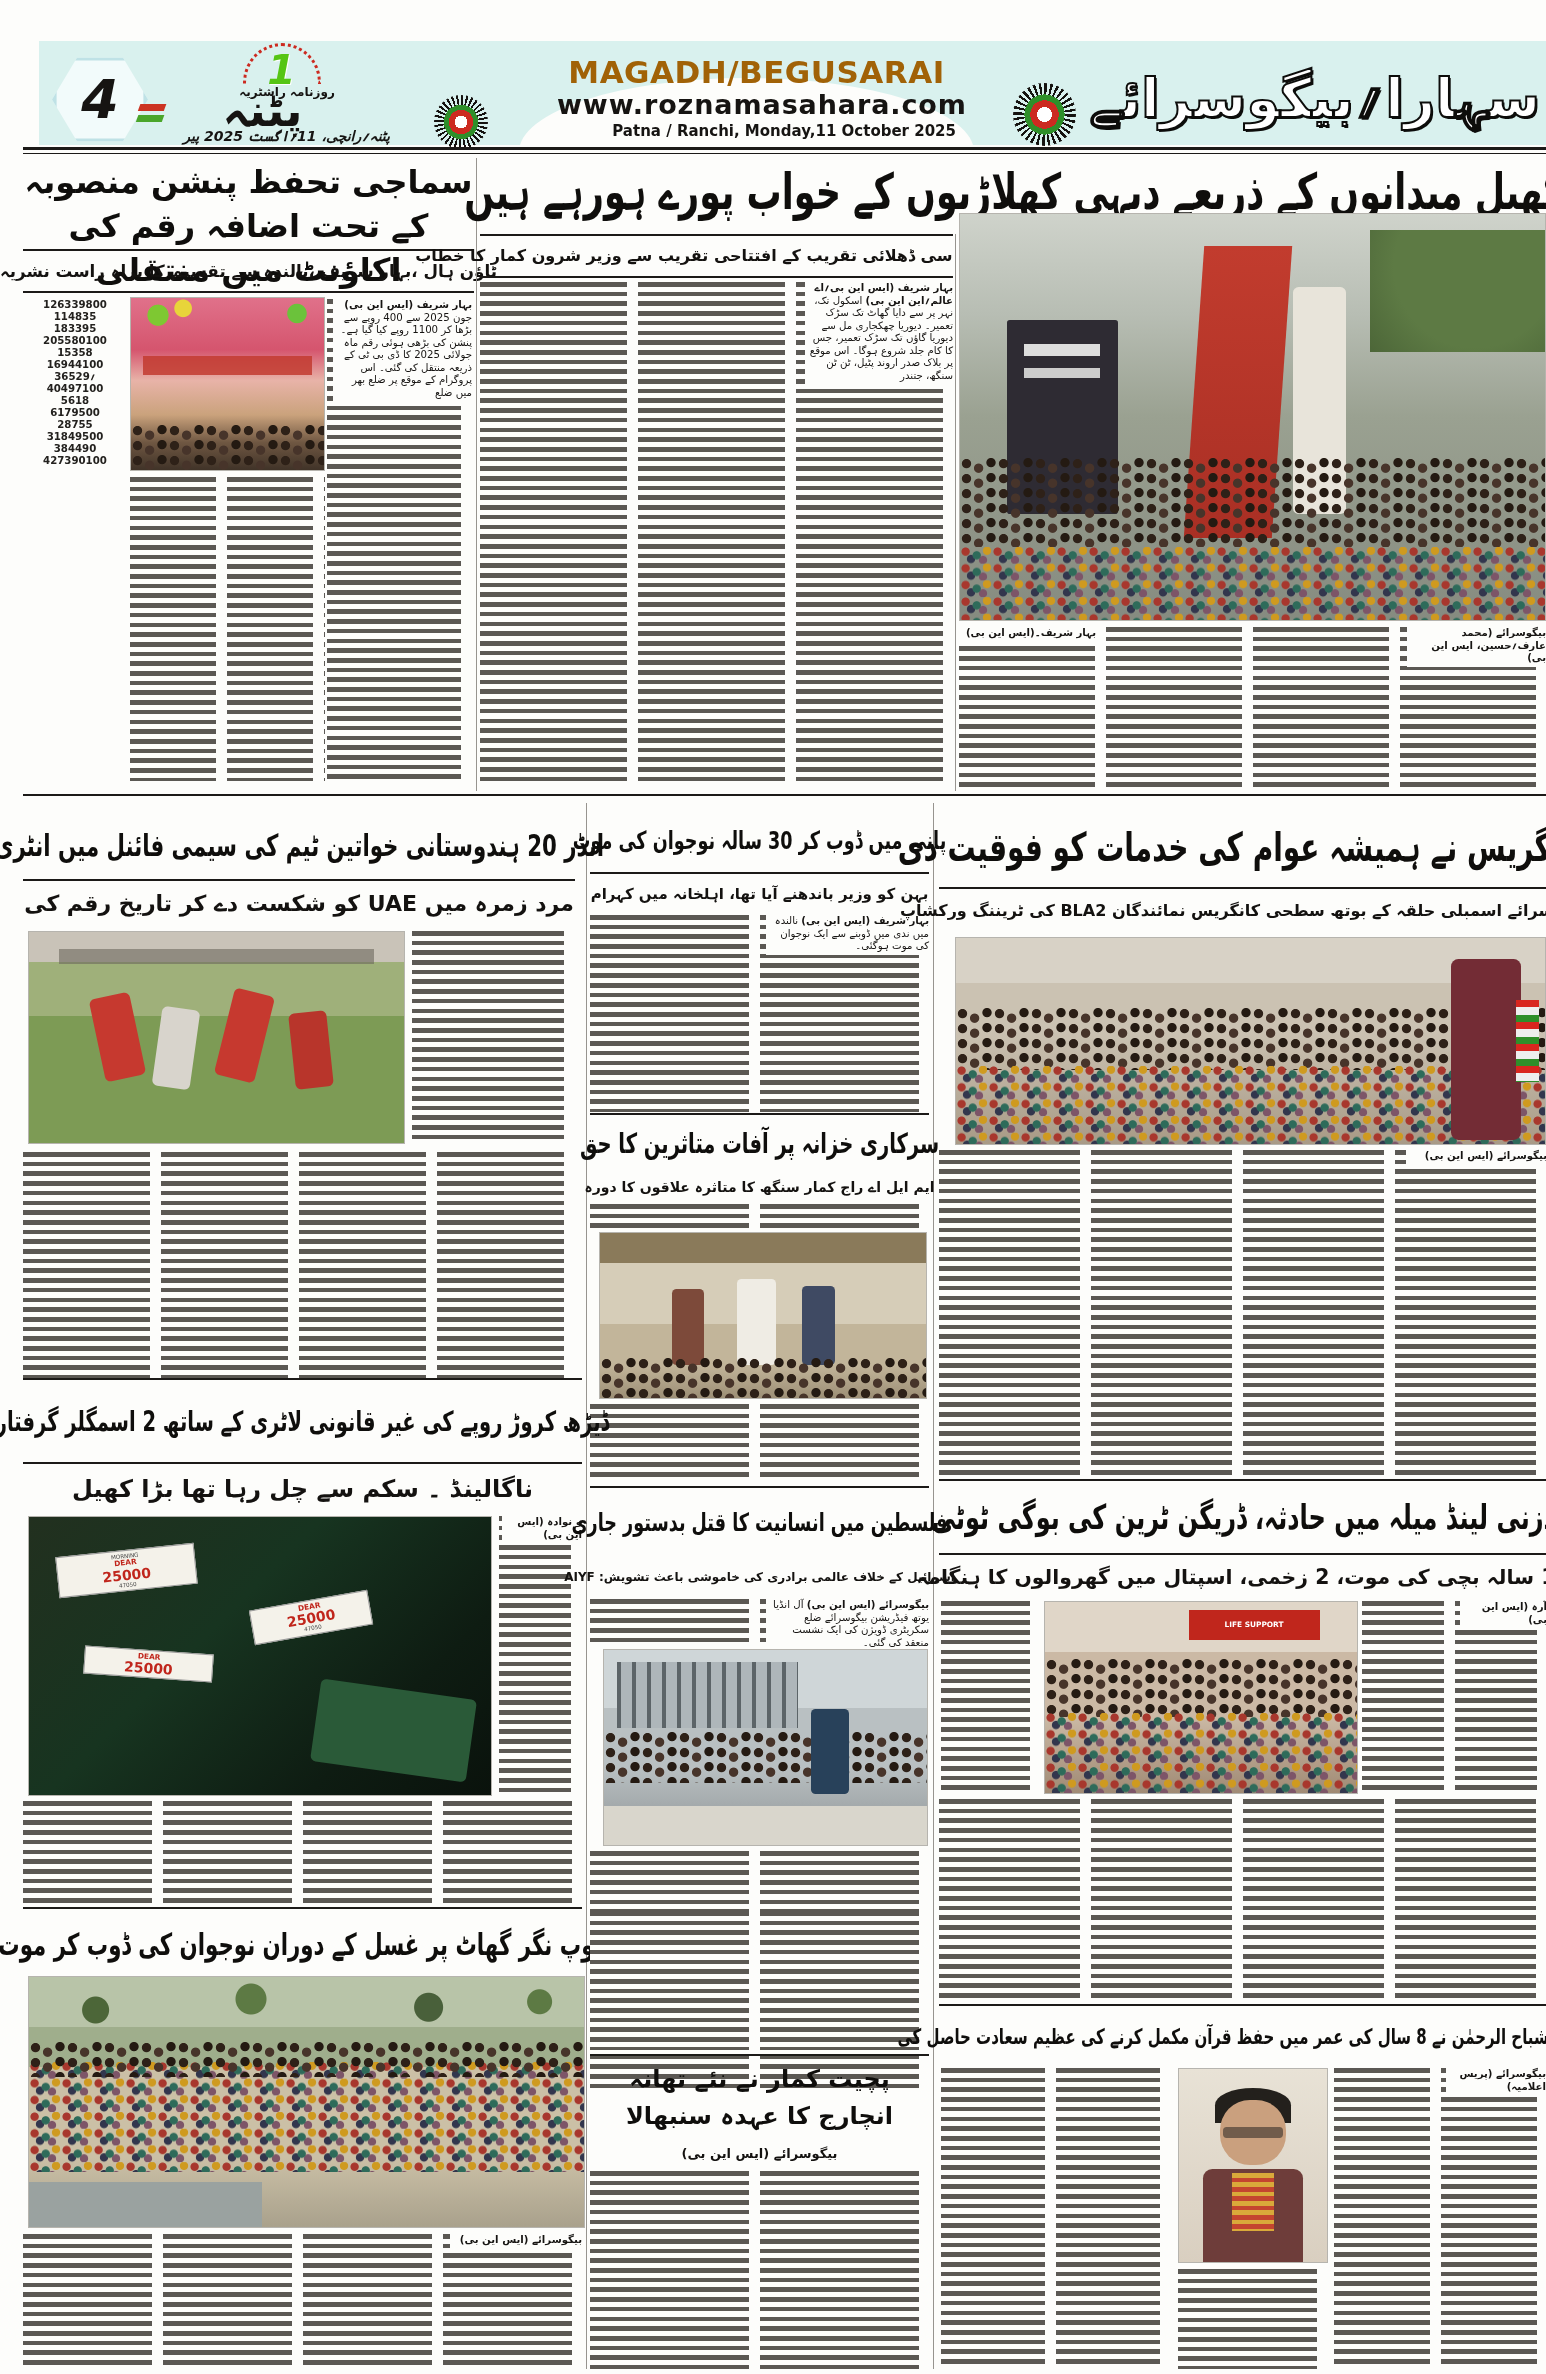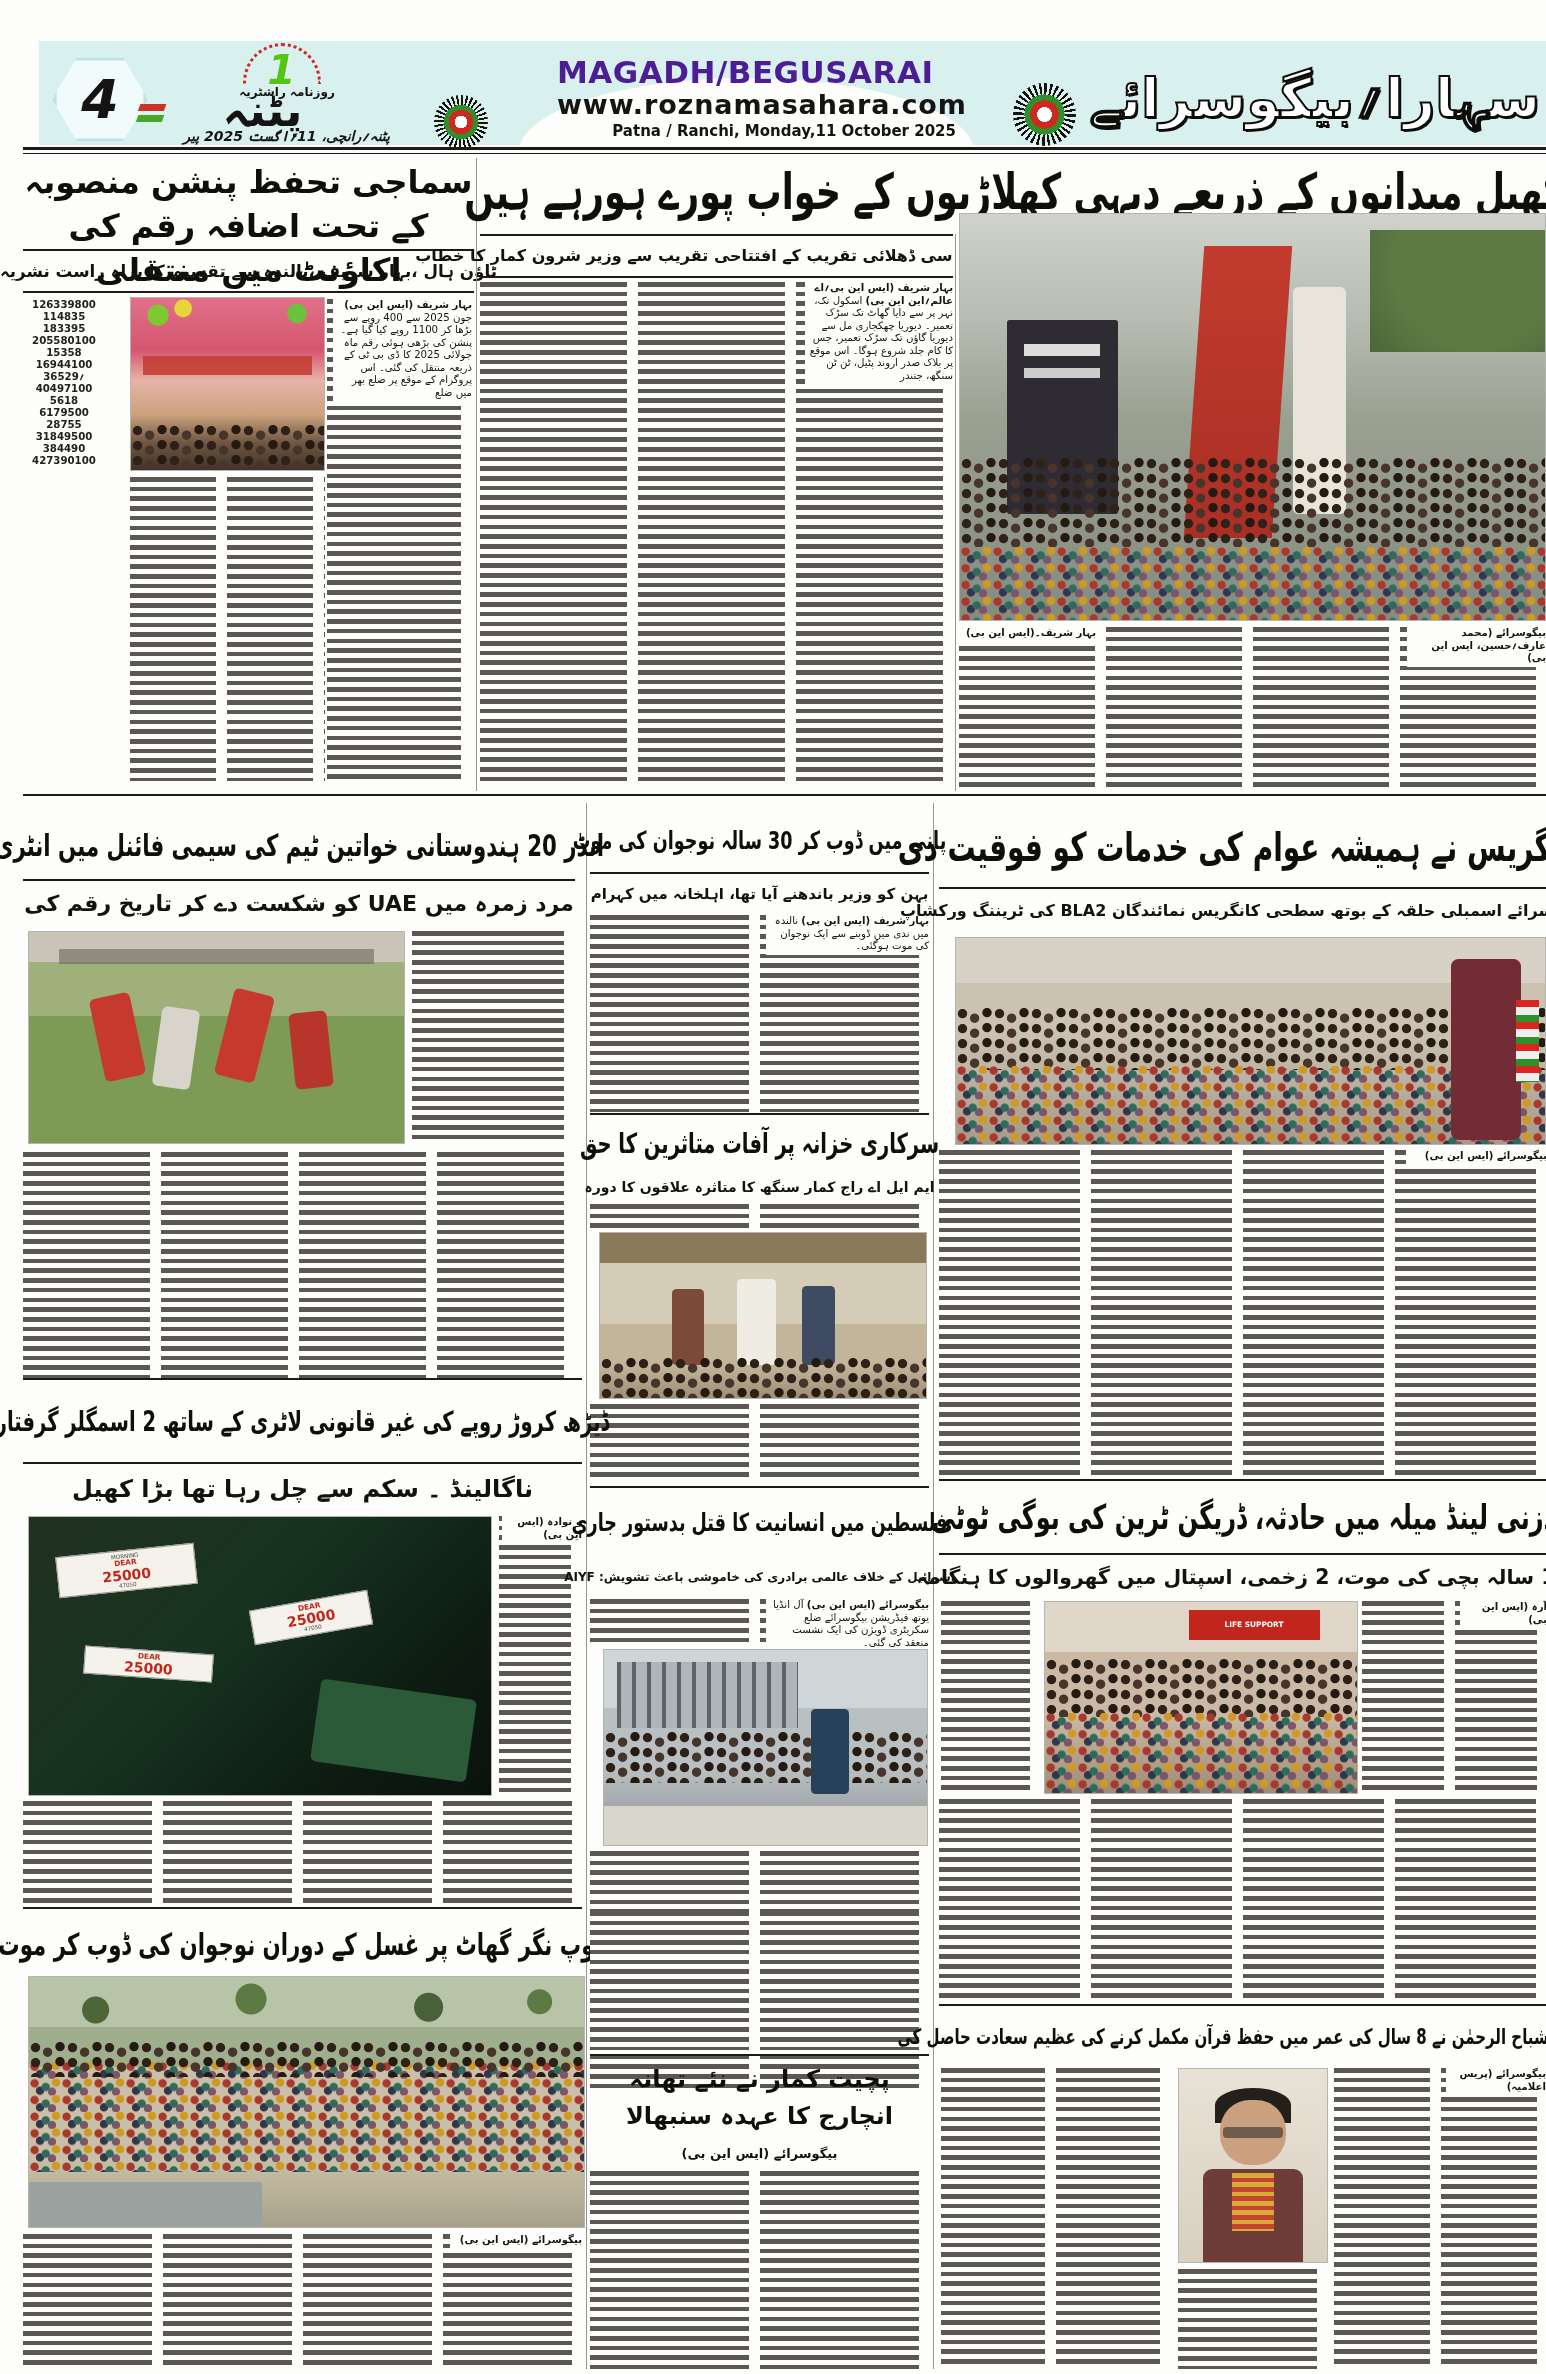--- a/index.html
+++ b/index.html
@@ -61,35 +61,35 @@
   <div class="abs" style="left:263px;top:46px;width:37px;text-align:center;font-size:41px;font-weight:bold;font-style:italic;color:#55c514;text-shadow:0.9px 0.9px 0 #fff">1</div>
   <div class="abs ur" style="left:213px;top:85px;width:148px;text-align:center;font-size:12px;font-weight:bold">روزنامہ راشٹریہ</div>
   <div class="abs ur" style="left:156px;top:87px;width:213px;text-align:center;font-size:45px;font-weight:bold;line-height:48px">پٹنہ</div>
   <div class="abs" style="left:139px;top:104px;width:26px;height:7.4px;background:#cc3322;transform:skewX(-20deg)"></div>
   <div class="abs" style="left:137px;top:115px;width:26px;height:7.4px;background:#4aa62a;transform:skewX(-20deg)"></div>
   <div class="abs ur" style="left:130px;top:128px;width:260px;text-align:right;font-size:14px;font-weight:bold;font-style:italic">پٹنہ؍رانچی، 11؍اگست 2025 پیر</div>
 
   <div class="abs burst" style="left:434px;top:95px;width:54px;height:54px"></div>
   <div class="abs burst" style="left:1013px;top:83px;width:63px;height:63px"></div>
 
-  <div class="abs" style="left:557px;top:54px;width:399px;text-align:left;font-size:31px;font-weight:bold;color:#4c1d95;letter-spacing:0.5px">MAGADH/BEGUSARAI</div>
+  <div class="abs" style="left:557px;top:54px;width:399px;text-align:center;font-size:31px;font-weight:bold;color:#a16207;letter-spacing:0.5px">MAGADH/BEGUSARAI</div>
   <div class="abs" style="left:557px;top:89px;width:399px;text-align:right;font-size:27px;font-weight:bold;letter-spacing:0.9px">www.roznamasahara.com</div>
   <div class="abs" style="left:557px;top:122px;width:399px;text-align:right;font-size:15px;font-weight:bold">Patna /  Ranchi,  Monday,11 October  2025</div>
 
   <div class="abs calli" style="left:1085px;top:52px;width:455px;height:93px;font-size:54px">سہارا؍بیگوسرائے</div>
 
   <div class="abs rule" style="left:23px;top:147px;width:1523px;height:2.8px"></div>
   <div class="abs rule" style="left:23px;top:153px;width:1523px;height:0.9px"></div>
 
   <div class="abs hl ur" style="left:23px;top:160px;width:451px;font-size:32px;line-height:44px">سماجی تحفظ پنشن منصوبہ کے تحت اضافہ رقم کی اکاؤنٹ میں منتقلی</div>
   <div class="abs rule" style="left:23px;top:249px;width:451px;height:1.9px"></div>
   <div class="abs sub" style="left:23px;top:252px;width:451px;height:37px;font-size:16.7px">ٹاؤن ہال ،بہار شریف ،نالندہ سے تقسیم کا براہ راست نشریہ</div>
   <div class="abs rule" style="left:23px;top:291px;width:451px;height:1.9px"></div>
 
-  <div class="abs num" style="left:15px;top:299px;width:98px;height:482px;overflow:hidden">126339800
+  <div class="abs num" style="left:26px;top:299px;width:98px;height:482px;overflow:hidden">126339800
 114835
 183395
 205580100
 15358
 16944100
 36529؍
 40497100
 5618
 6179500
 28755

